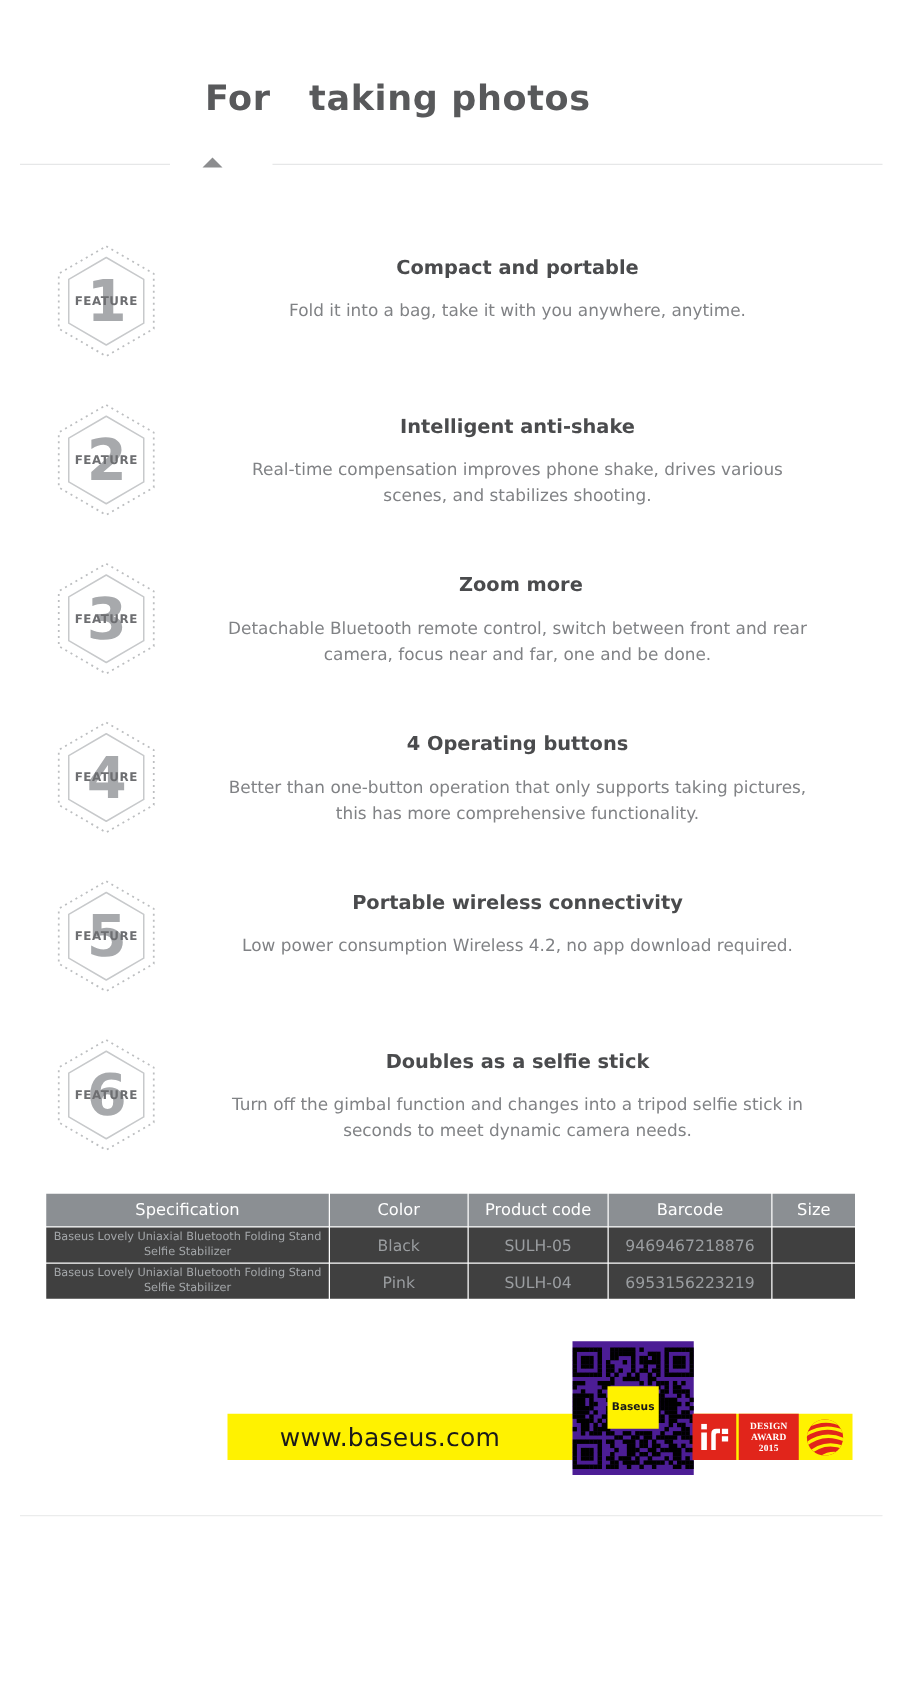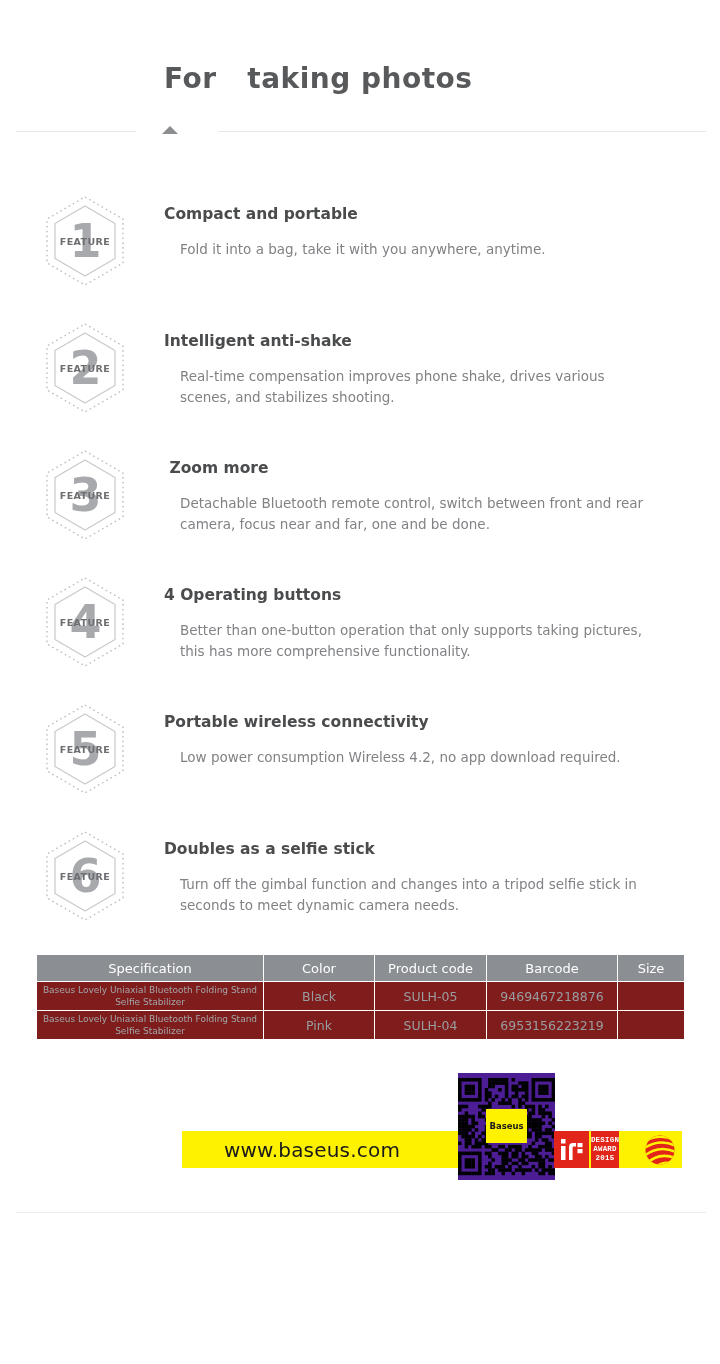--- a/index.html
+++ b/index.html
@@ -88,20 +88,21 @@
     font-weight: 700;
     letter-spacing: 0.4px;
     color: #6d6e71;
   }
 
   .feature-body {
     position: absolute;
     left: 164px;
     top: 10px;
     width: 500px;
+    text-align: center;
   }
   .feature-title {
     font-family: "DejaVu Sans", sans-serif;
     font-size: 15.5px;
     font-weight: 700;
     color: #4a4b4d;
     margin: 0 0 9px 0;
     white-space: pre;
   }
   .feature-desc {
@@ -128,21 +129,21 @@
     background: #8b8f93;
     color: #ffffff;
     font-family: "DejaVu Sans", sans-serif;
     font-size: 13px;
     font-weight: 400;
     height: 26px;
     text-align: center;
     padding: 0;
   }
   .spec-table td {
-    background: #7f1d1d;
+    background: #404040;
     color: #9a9da0;
     font-family: "DejaVu Sans", sans-serif;
     font-size: 12.5px;
     font-weight: 400;
     height: 28px;
     text-align: center;
     padding: 0 4px;
     vertical-align: middle;
   }
   .spec-table td.spec-name {
@@ -208,25 +209,25 @@
     height: 37px;
     background: #e1251b;
     display: flex;
     align-items: center;
     justify-content: center;
   }
   .badge-design {
     position: absolute;
     left: 591px;
     top: 1131px;
-    width: 28px;
+    width: 48px;
     height: 37px;
     background: #e1251b;
     color: #ffffff;
-    font-family: Liberation Mono, monospace;
+    font-family: Liberation Serif, serif;
     font-size: 7.5px;
     font-weight: 700;
     line-height: 1.22;
     text-align: center;
     display: flex;
     flex-direction: column;
     align-items: center;
     justify-content: center;
     letter-spacing: 0.2px;
   }

